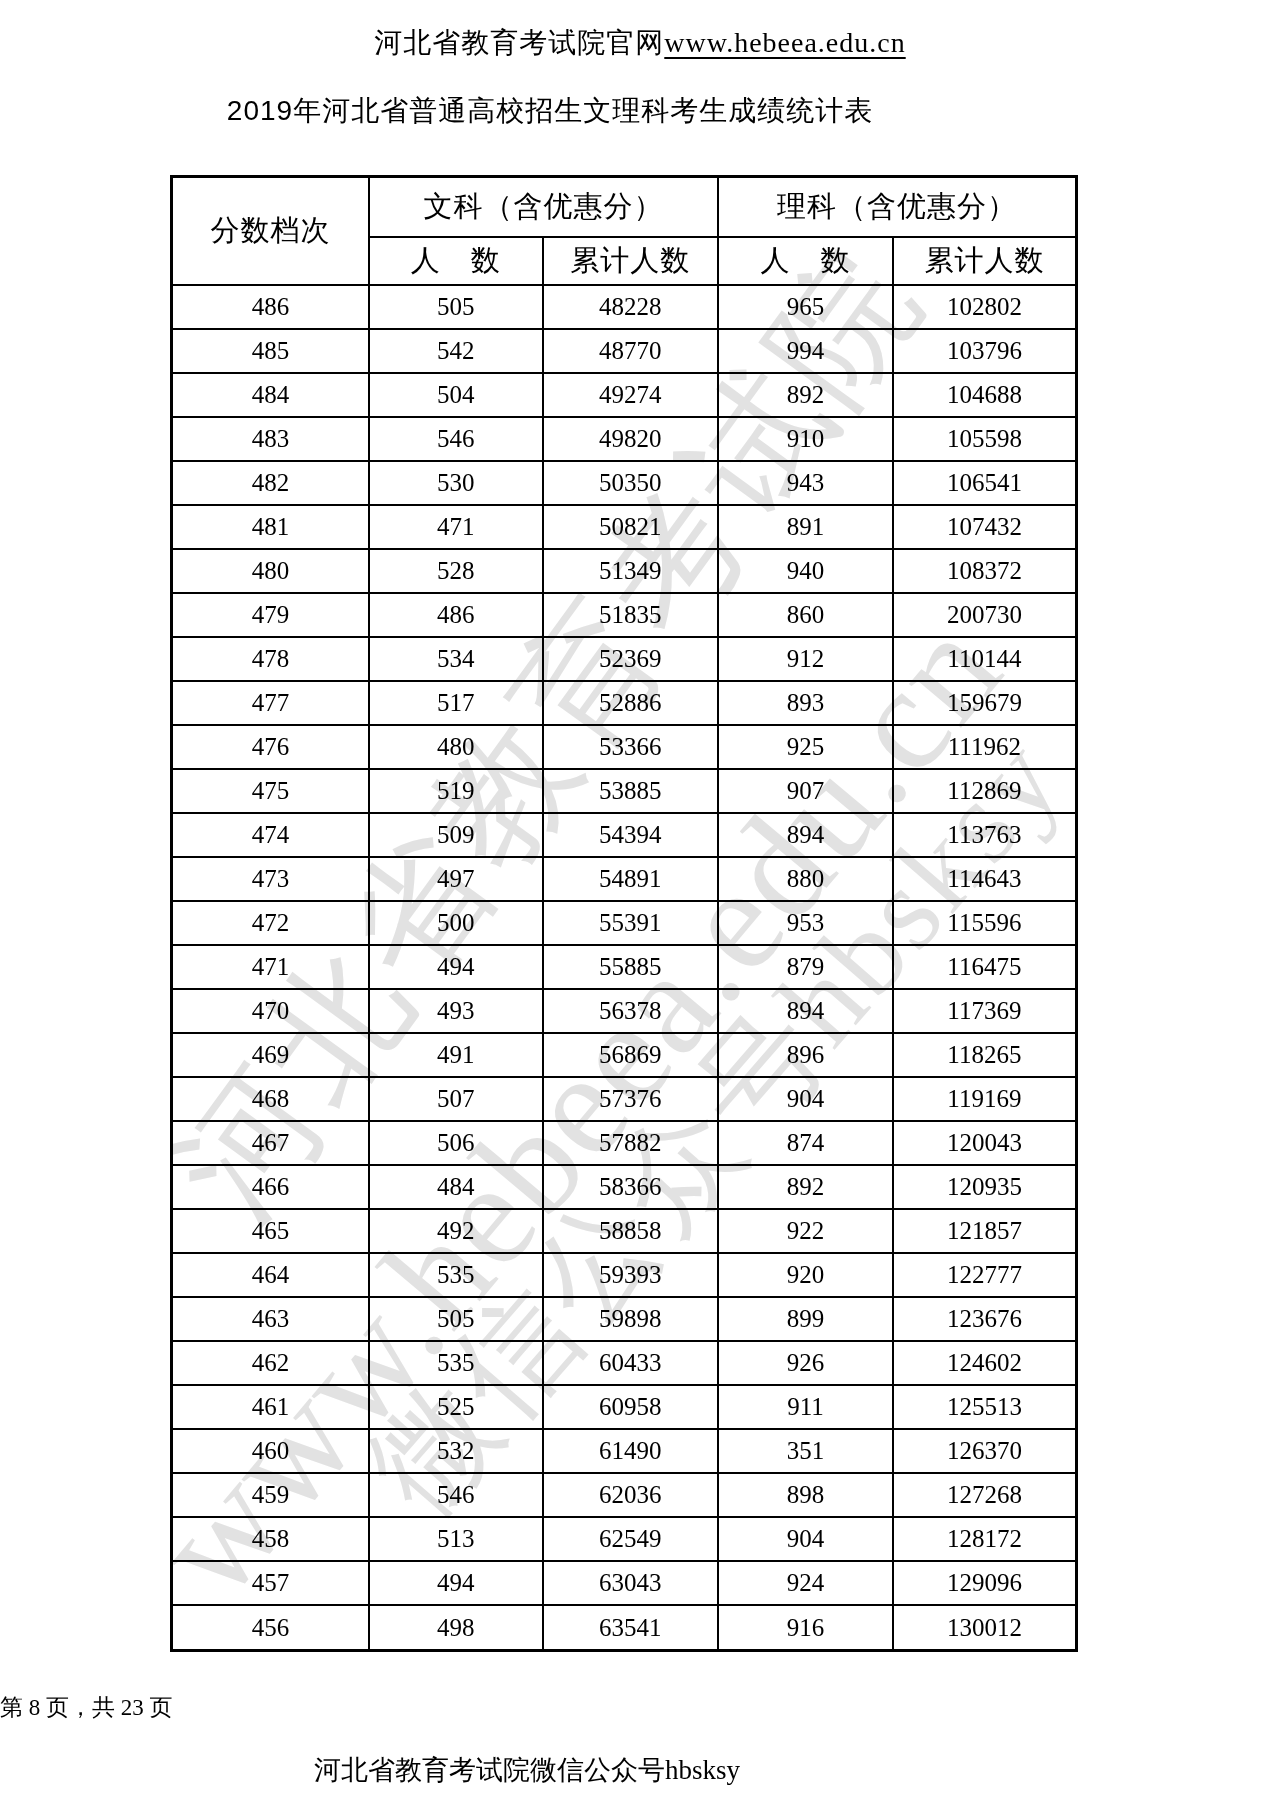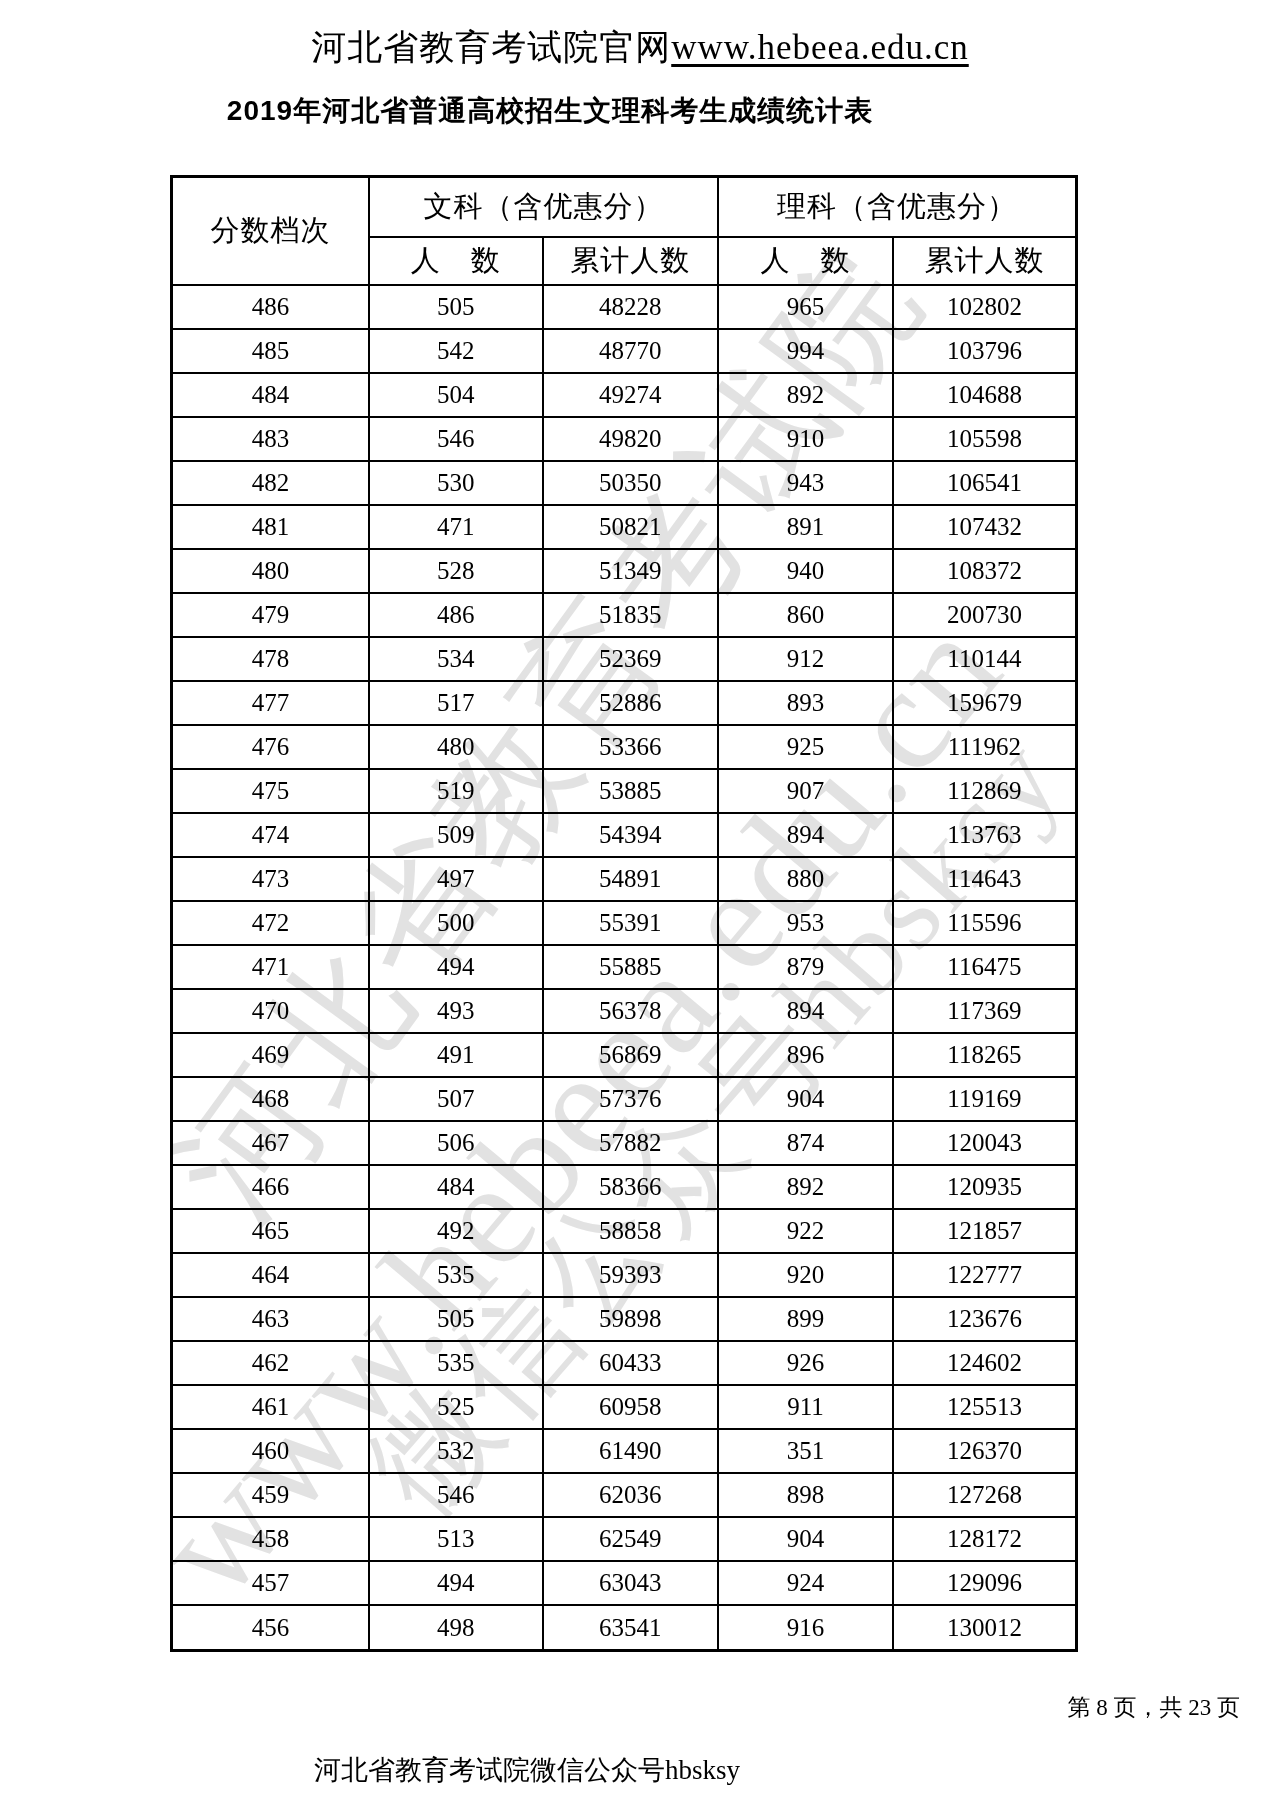--- a/index.html
+++ b/index.html
@@ -23,30 +23,30 @@
     user-select:none;
   }
   .wm-a{left:135px;top:1145px;font-size:138px;letter-spacing:6px;transform:rotate(-54deg);transform-origin:0 0;}
   .wm-b{left:120px;top:1520px;font-size:148px;letter-spacing:2px;transform:rotate(-50deg);transform-origin:0 0;}
   .wm-c{left:335px;top:1440px;font-size:120px;letter-spacing:4px;transform:rotate(-49deg);transform-origin:0 0;}
   
   .site-line{
     position:absolute;z-index:1;
     left:0;top:24px;width:1280px;
     text-align:center;
-    font-size:35px;
+    font-size:28px;
     letter-spacing:1px;
   }
   .site-line .url{text-decoration:underline;text-underline-offset:5px;}
   .doc-title{
     position:absolute;z-index:1;
     left:0;top:92px;width:1100px;
     text-align:center;
     font-size:28px;
-    font-weight:bold;
+    font-weight:normal;
     font-family:"Liberation Sans","DejaVu Sans",sans-serif;
     letter-spacing:1px;
   }
   
   .score-table{
     position:absolute;z-index:1;
     left:170px;top:175px;
     width:908px;height:1477px;
     border-collapse:collapse;
     table-layout:fixed;
@@ -62,21 +62,21 @@
     background:transparent;
   }
   .score-table{border:3px solid #000;}
   .score-table thead tr.group-row{height:60px;}
   .score-table thead tr.sub-row{height:48px;}
   .score-table thead th{font-size:29px;letter-spacing:1px;}
   
   .page-num{
     position:absolute;z-index:1;
     left:0;top:1692px;width:1240px;
-    text-align:right;
+    text-align:left;
     font-size:23px;
   }
   .wechat-line{
     position:absolute;z-index:1;
     left:0;top:1752px;width:1054px;
     text-align:center;
     font-size:27px;
   }
 </style>
 </head>

